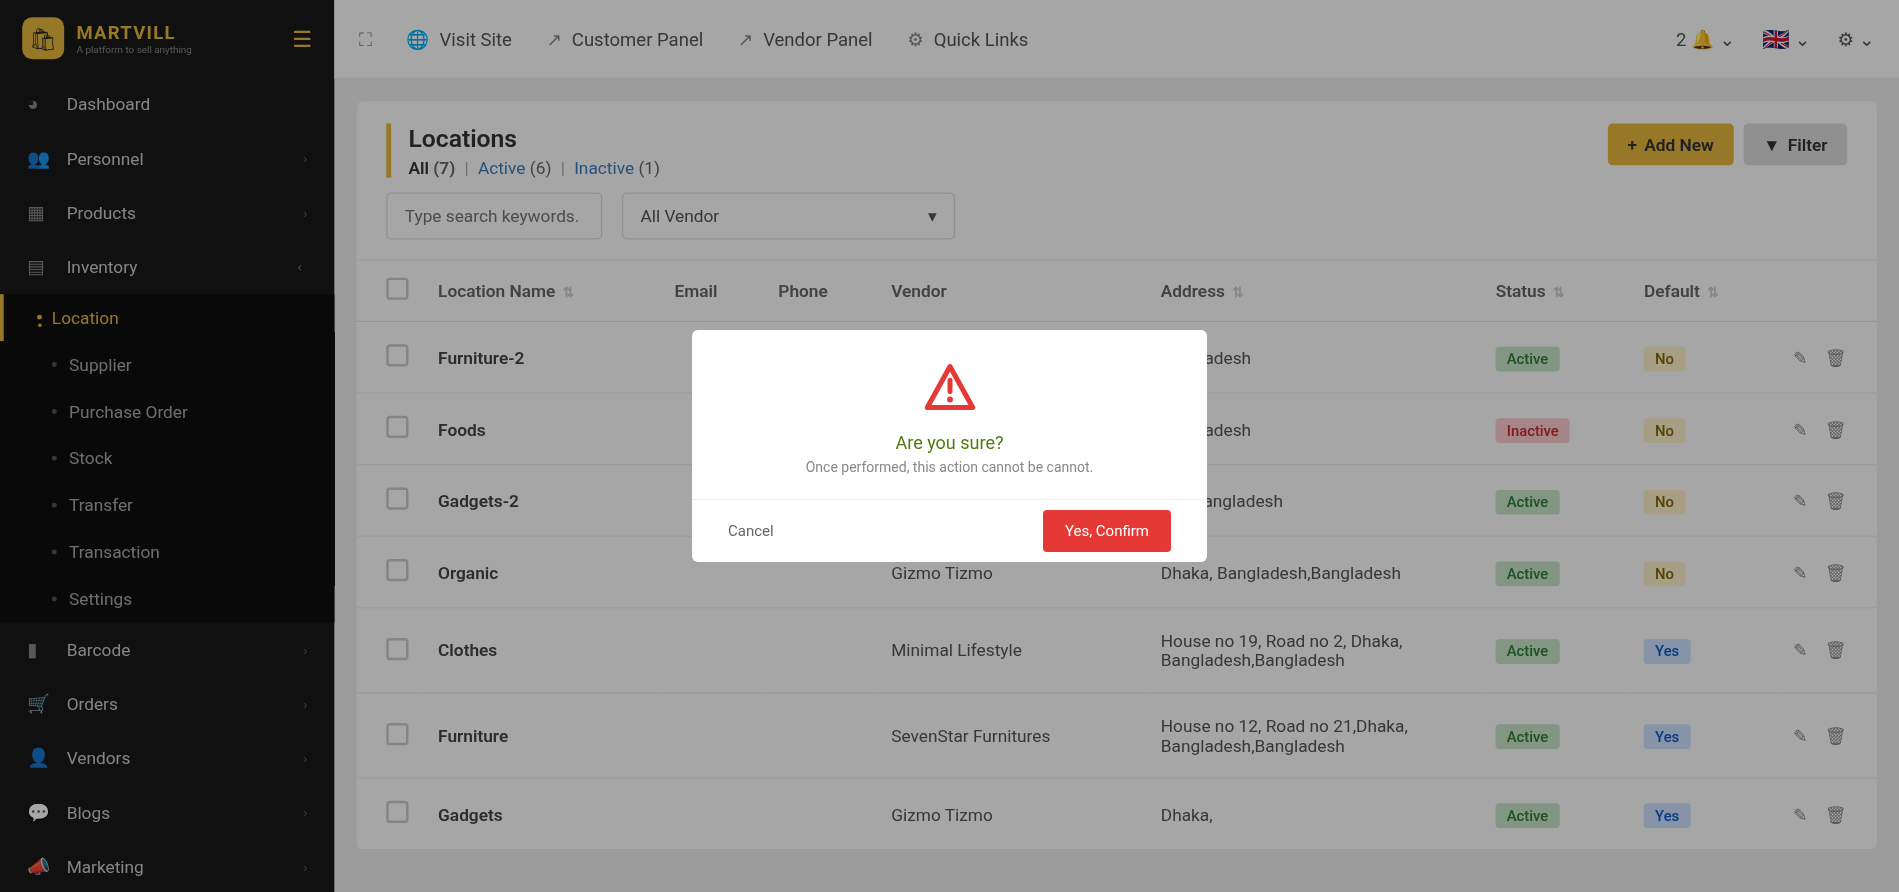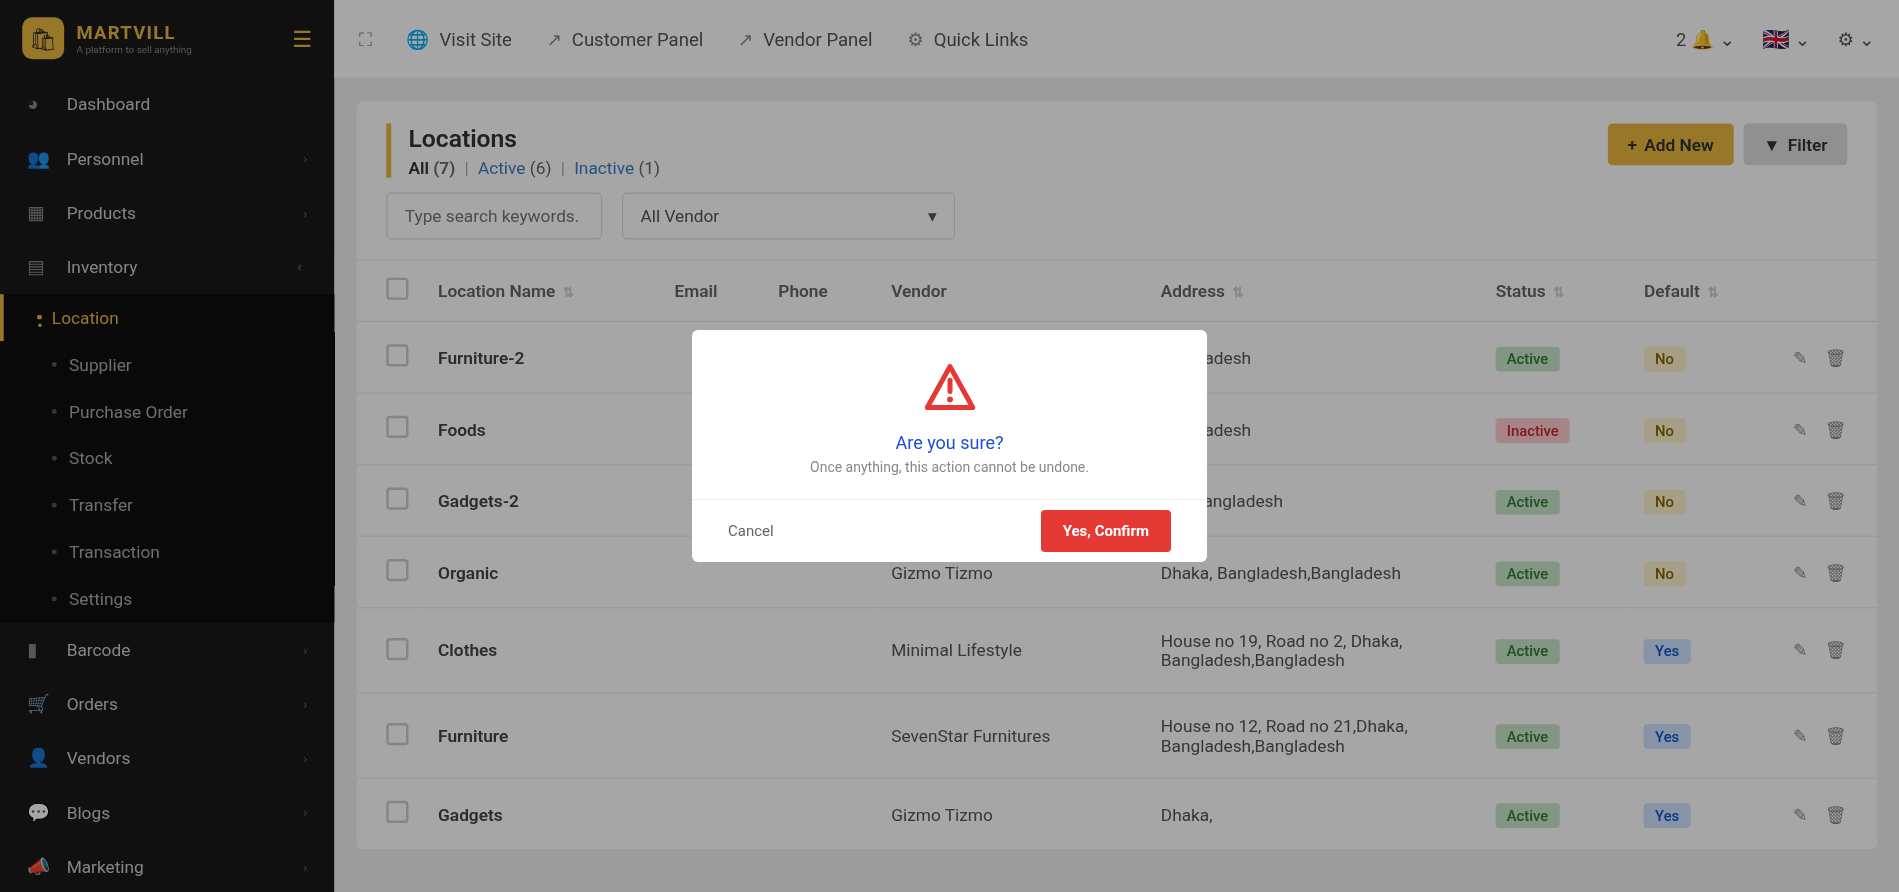--- a/index.html
+++ b/index.html
@@ -57,25 +57,25 @@
 .badge-active{background:#c8e6c9;color:#2e7d32}
 .badge-inactive{background:#ffcdd2;color:#c62828}
 .badge-no{background:#fff3cd;color:#856404}
 .badge-yes{background:#cfe2ff;color:#0a58ca}
 .row-actions{display:flex;gap:14px;color:#888}
 .row-actions span{cursor:pointer}
 .overlay{position:absolute;inset:0;background:rgba(0,0,0,.35);display:flex;align-items:center;justify-content:center;z-index:100}
 .modal{background:#fff;border-radius:6px;width:515px;overflow:hidden}
 .modal-body{padding:32px 28px 24px;text-align:center}
 .warn-icon{width:56px;height:50px;margin:0 auto 16px}
-.modal-title{font-size:18px;color:#1d4ed8;margin-bottom:6px}
+.modal-title{font-size:18px;color:#4d7c0f;margin-bottom:6px}
 .modal-text{font-size:14px;color:#888}
 .modal-footer{display:flex;justify-content:space-between;align-items:center;padding:10px 36px;border-top:1px solid #eee}
 .btn-cancel{background:none;border:none;color:#666;font-size:15px;cursor:pointer}
-.btn-confirm{background:#e53935;color:#fff;padding:12px 22px;border:none;border-radius:4px;font-size:15px;font-weight:700;cursor:pointer}
+.btn-confirm{background:#e53935;color:#fff;padding:12px 22px;border:none;border-radius:4px;font-size:15px;font-weight:400;cursor:pointer}
 .addr-col{max-width:190px}
 </style>
 </head>
 <body>
 
 <div class="app">
   <aside class="sidebar">
     <div class="sidebar-header">
       <div class="logo-badge">🛍</div>
       <div class="logo-text">
@@ -360,20 +360,20 @@
 
 <div class="overlay">
   <div class="modal">
     <div class="modal-body">
       <svg class="warn-icon" viewBox="0 0 24 22">
         <path d="M12 2 L22 20 L2 20 Z" fill="none" stroke="#e53935" stroke-width="2.2" stroke-linejoin="round"></path>
         <line x1="12" y1="8" x2="12" y2="13" stroke="#e53935" stroke-width="2.2" stroke-linecap="round"></line>
         <circle cx="12" cy="16.5" r="1.3" fill="#e53935"></circle>
       </svg>
       <div class="modal-title">Are you sure?</div>
-      <div class="modal-text">Once anything, this action cannot be undone.</div>
+      <div class="modal-text">Once performed, this action cannot be cannot.</div>
     </div>
     <div class="modal-footer">
       <button class="btn-cancel">Cancel</button>
       <button class="btn-confirm">Yes, Confirm</button>
     </div>
   </div>
 </div>
 
 </body></html>

